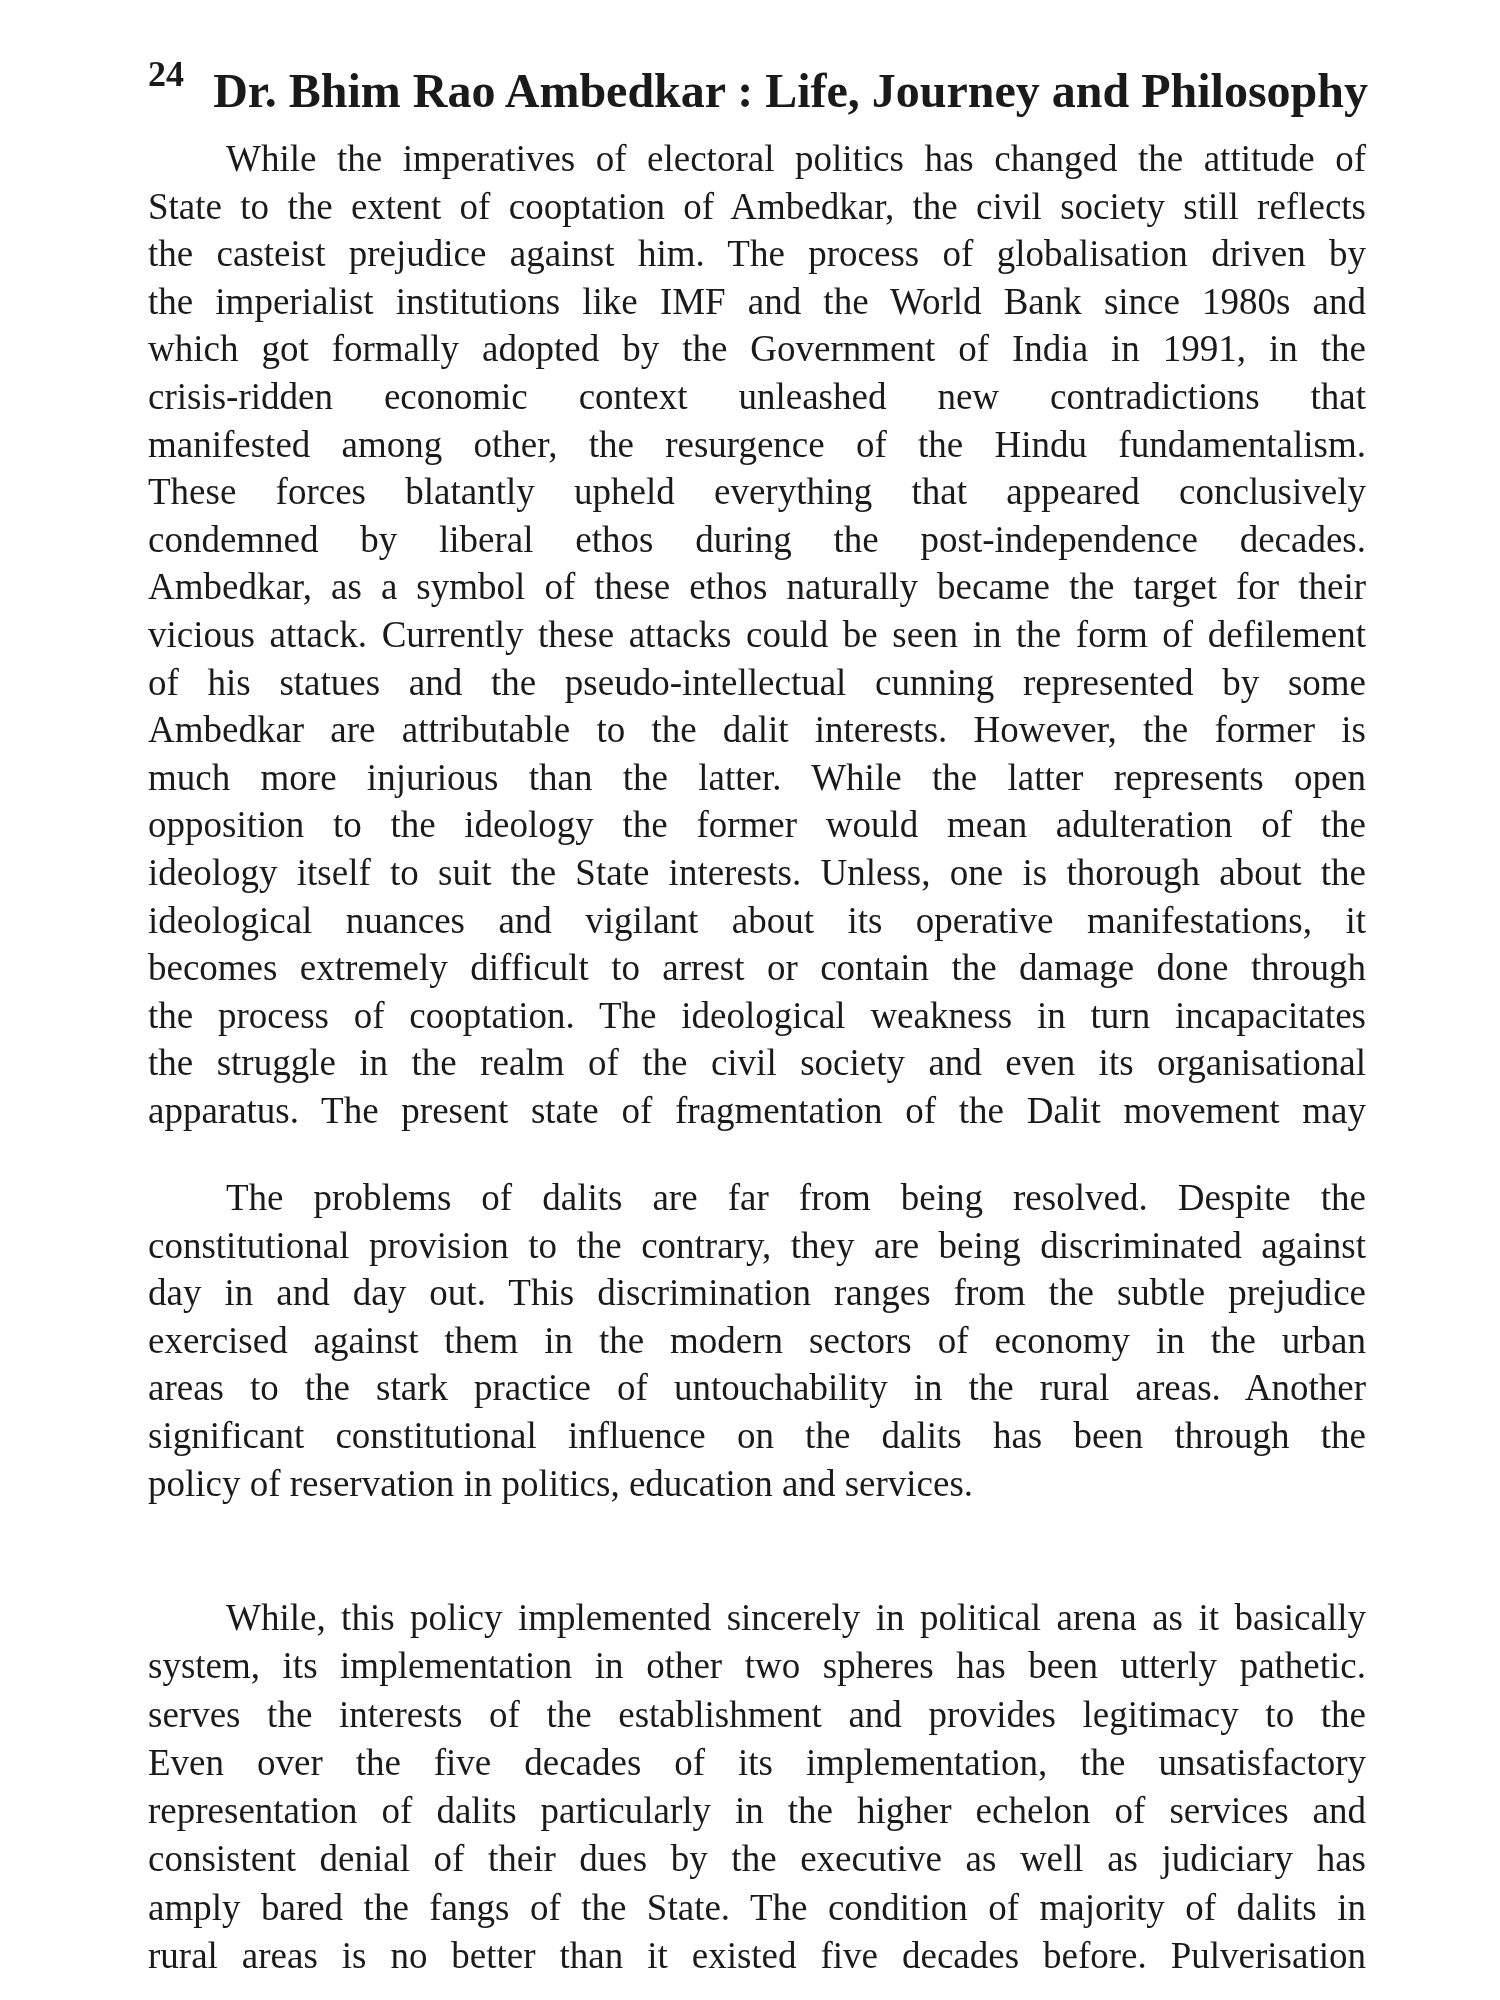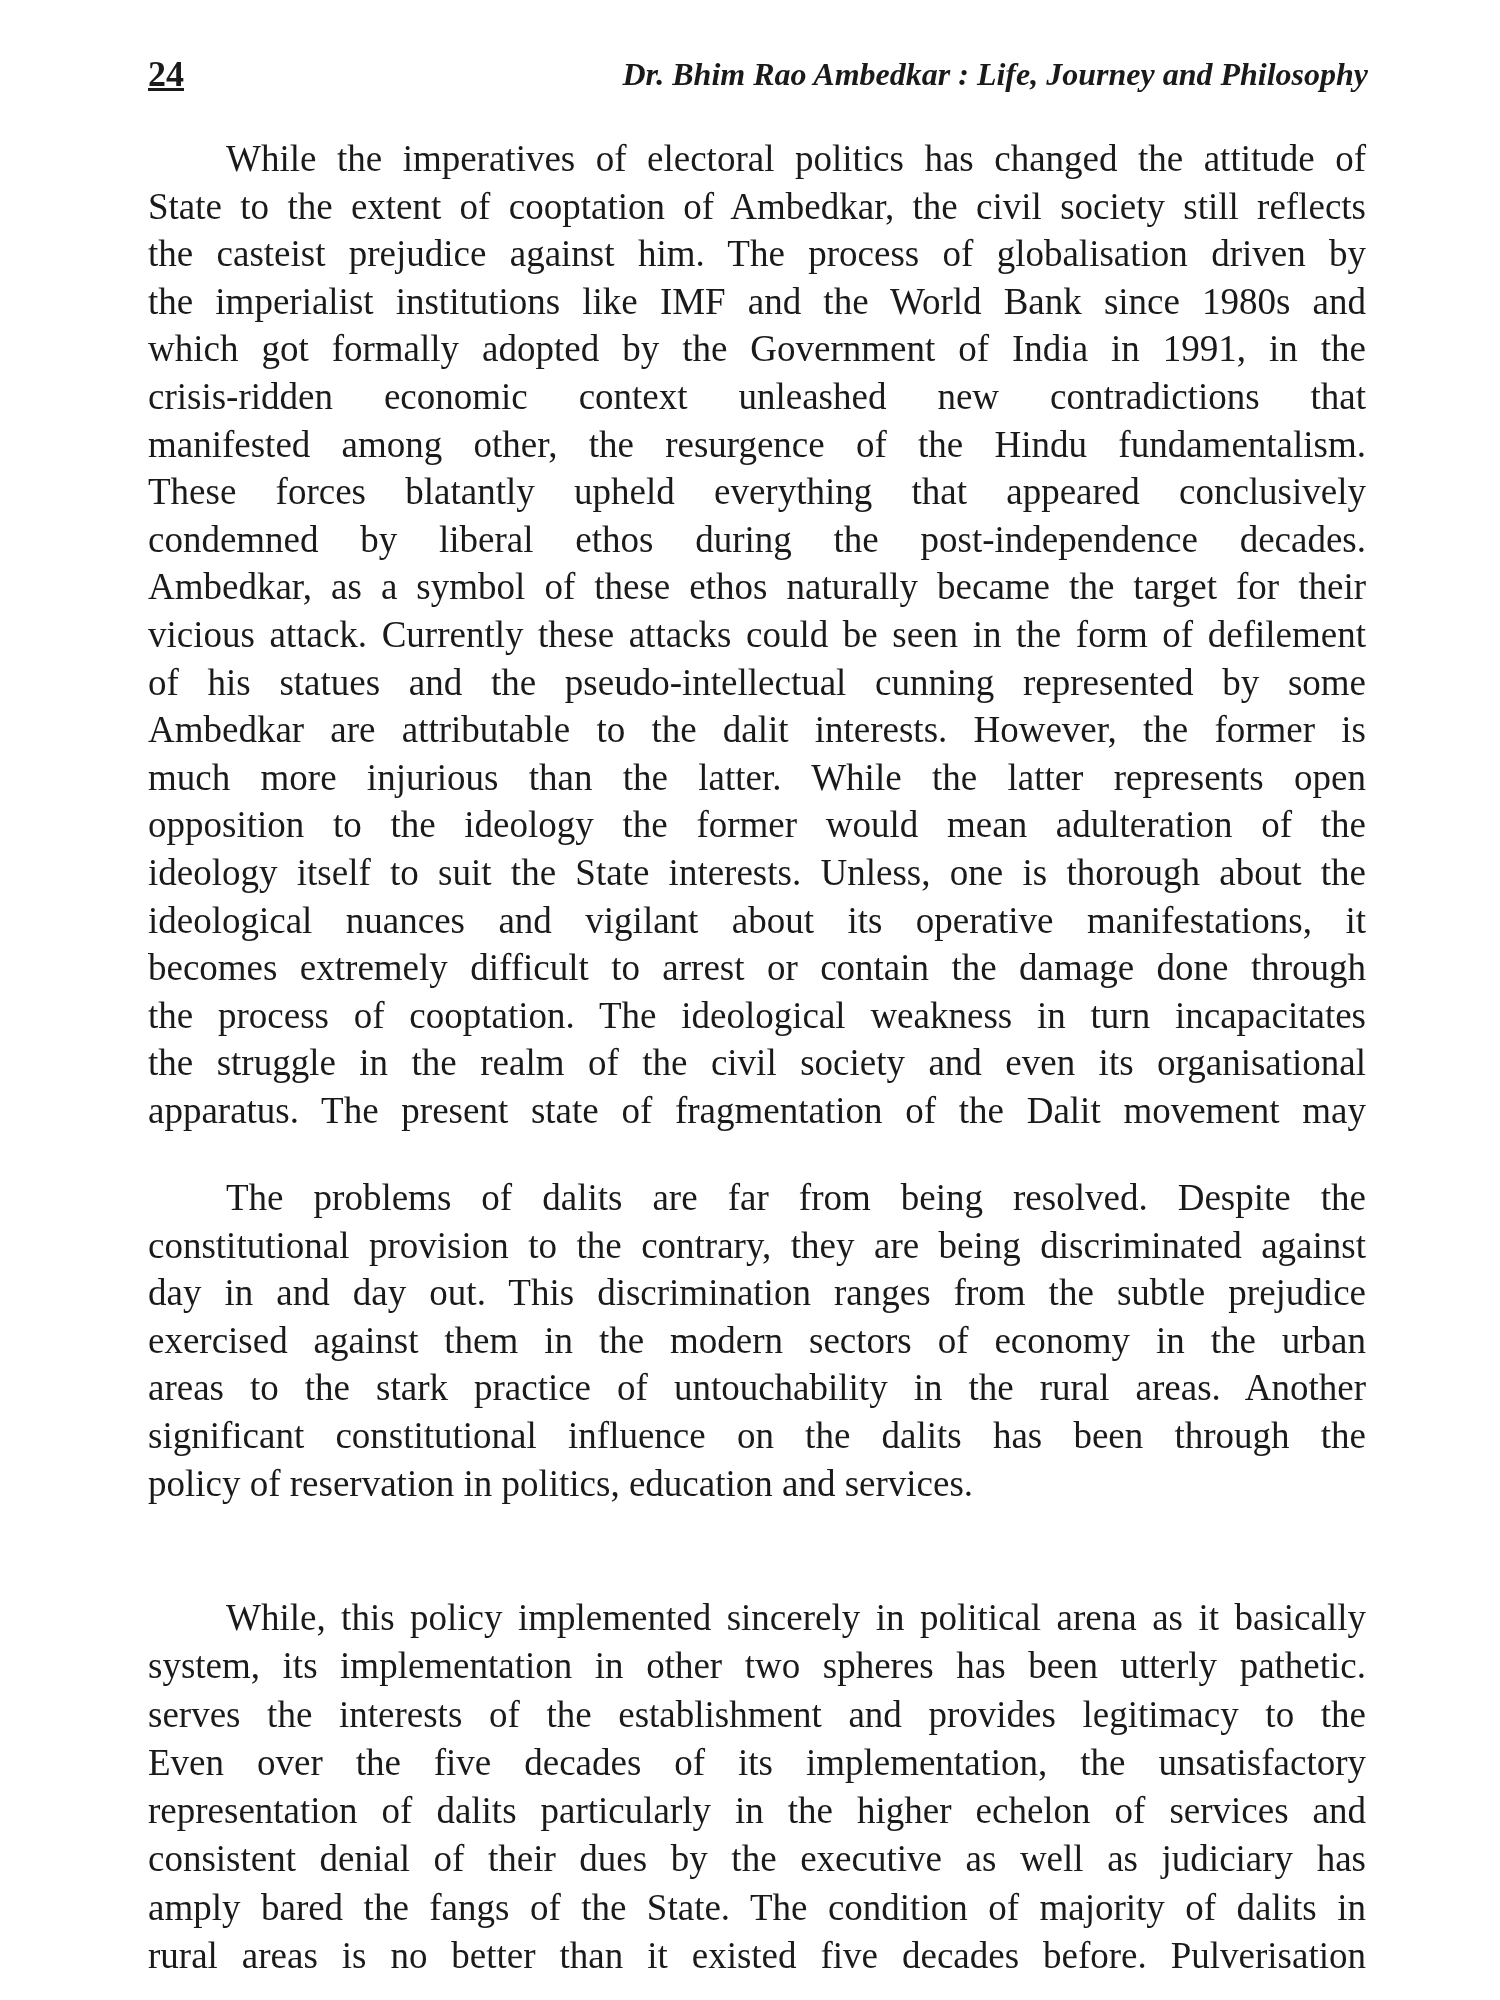--- a/index.html
+++ b/index.html
@@ -22,30 +22,28 @@
     width: 1220px;
     height: 40px;
   }
   .page-number {
     position: absolute;
     left: 0;
     top: 0;
     font-size: 36px;
     line-height: 36px;
     font-weight: bold;
-    text-decoration: underline;
   }
   .running-title {
     position: absolute;
     right: 0;
-    top: 0;
-    font-size: 32px;
+    top: 17px;
+    font-size: 48px;
     line-height: 36px;
     font-weight: bold;
-    font-style: italic;
     white-space: nowrap;
   }
   .paragraph {
     position: absolute;
     left: 148px;
     width: 1218px;
     font-size: 37px;
     line-height: 47.6px;
   }
   .line {

